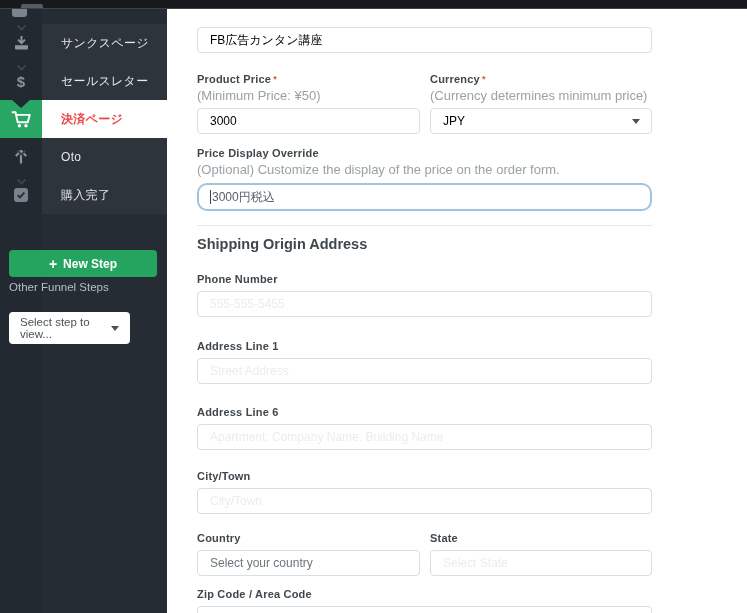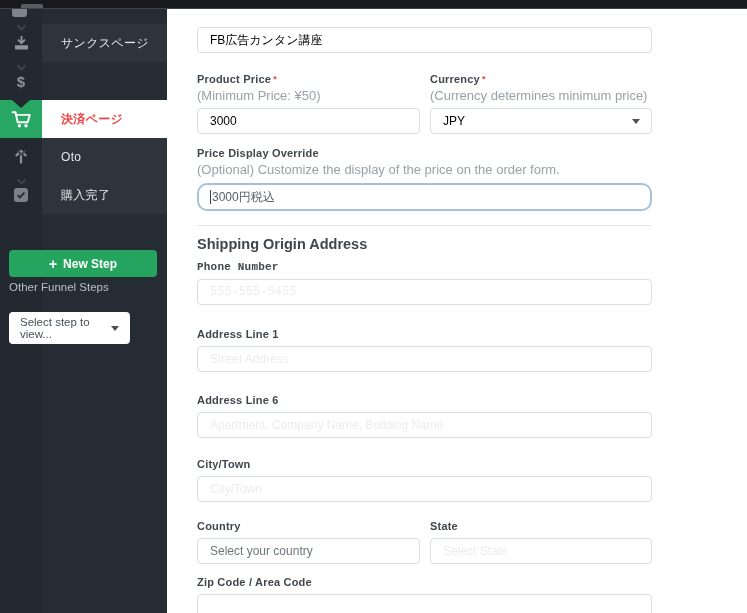--- a/index.html
+++ b/index.html
@@ -38,21 +38,21 @@
   .inp::placeholder{color:#eaecee;opacity:1;}
   .mt5{margin-top:5px;}
   .g-name{padding-top:13px;}
   .grid2{margin-top:20px;display:grid;grid-template-columns:223px 222px;column-gap:10px;}
   .grid2 .inp-wrap{margin-top:6px;position:relative;}
   .g-override{margin-top:13px;}
   .fake-inp{margin-top:7px;height:28px;border:2px solid #a3c3dc;border-radius:10px;display:flex;align-items:center;padding:0 11px;box-sizing:border-box;font-size:12px;color:#596067;background:#fff;}
   .caret-bar{width:1px;height:14px;background:#3c4248;margin-right:1px;}
   .divider{margin-top:14px;height:1px;background:#e5e8eb;}
   .section-title{margin-top:10px;font-size:14.5px;font-weight:bold;color:#3f464c;line-height:17px;}
-  .g-phone{margin-top:8px;font-family:Liberation Mono, monospace;}
+  .g-phone{margin-top:20px;}
   .g-addr1{margin-top:23px;}
   .g-addr2{margin-top:22px;}
   .g-city{margin-top:20px;}
   .grid-cs{margin-top:18px;display:grid;grid-template-columns:223px 222px;column-gap:10px;}
   .grid-cs .inp{margin-top:5px;}
   .g-zip{margin-top:12px;}
   .country-select{color:#6e757b;}
   .sel-caret{position:absolute;right:12px;top:11px;}
 </style>
 </head>
@@ -96,20 +96,21 @@
             <path d="M5 4.6l3.5 3.4L12 4.6" stroke="#8b939b" stroke-width="2" fill="none"></path>
             <path d="M2 10.2h13v3.3a1 1 0 0 1-1 1H3a1 1 0 0 1-1-1z" fill="#8b939b"></path>
           </svg>
       </div>
       <div class="step-label-cell">サンクスページ</div>
     </div>
     <div class="step">
       <div class="step-icon-cell">
         <span class="dollar-glyph">$</span>
       </div>
+      <div class="step-label-cell">セールスレター</div>
     </div>
     <div class="step selected">
       <div class="step-icon-cell">
         <svg width="20" height="19" viewBox="0 0 20 19">
             <path d="M1.5 2.2h3l2.2 10h10l2.1-7.3H5.5" fill="none" stroke="#ffffff" stroke-width="1.9" stroke-linejoin="round" stroke-linecap="round"></path>
             <circle cx="8.4" cy="15.8" r="1.7" fill="#ffffff"></circle>
             <circle cx="15" cy="15.8" r="1.7" fill="#ffffff"></circle>
           </svg>
       </div>
       <div class="step-label-cell">決済ページ</div>

